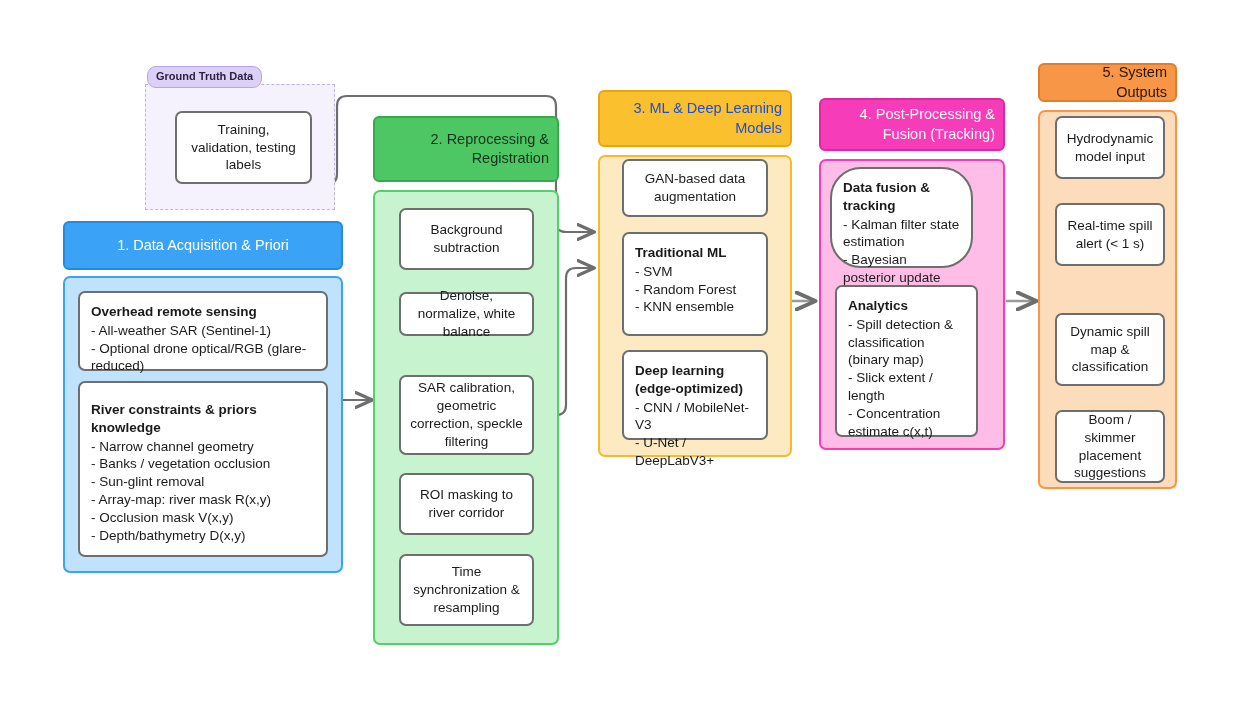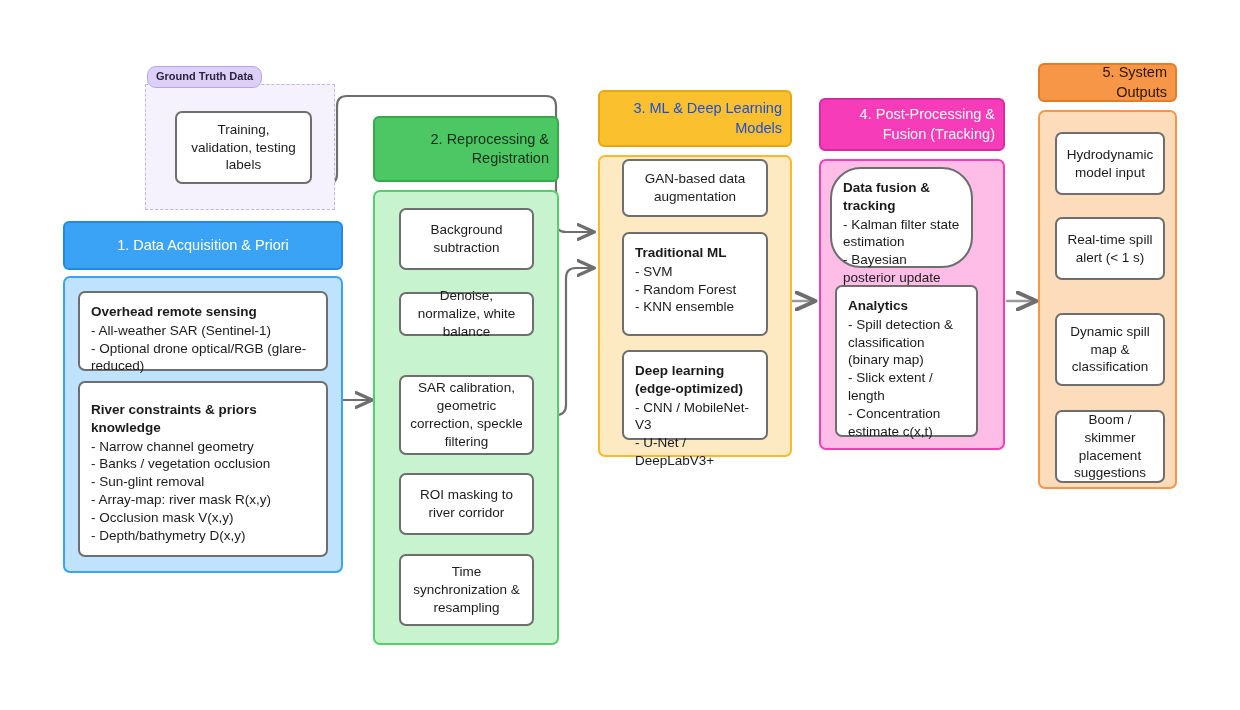--- a/index.html
+++ b/index.html
@@ -239,18 +239,18 @@
   <div class="node listbox" style="left:835px; top:285px; width:143px; height:152px;">
     <span class="ttl">Analytics</span>
     <span class="li">- Spill detection &amp; classification (binary map)</span>
     <span class="li">- Slick extent / length</span>
     <span class="li">- Concentration estimate c(x,t)</span>
   </div>
 
   <div class="stage-header hdr-orange" style="left:1038px; top:63px; width:139px; height:39px;">5. System Outputs</div>
   <div class="stage-body body-orange" style="left:1038px; top:110px; width:139px; height:379px;"></div>
 
-  <div class="node" style="left:1055px; top:132px; width:110px; height:63px;">Hydrodynamic model input</div>
-  <div class="node" style="left:1055px; top:217px; width:110px; height:63px;">Real-time spill alert (&lt; 1 s)</div>
+  <div class="node" style="left:1055px; top:116px; width:110px; height:63px;">Hydrodynamic model input</div>
+  <div class="node" style="left:1055px; top:203px; width:110px; height:63px;">Real-time spill alert (&lt; 1 s)</div>
   <div class="node" style="left:1055px; top:313px; width:110px; height:73px;">Dynamic spill map &amp; classification</div>
   <div class="node" style="left:1055px; top:410px; width:110px; height:73px;">Boom / skimmer placement suggestions</div>
 
 </div>
 
 </body></html>

